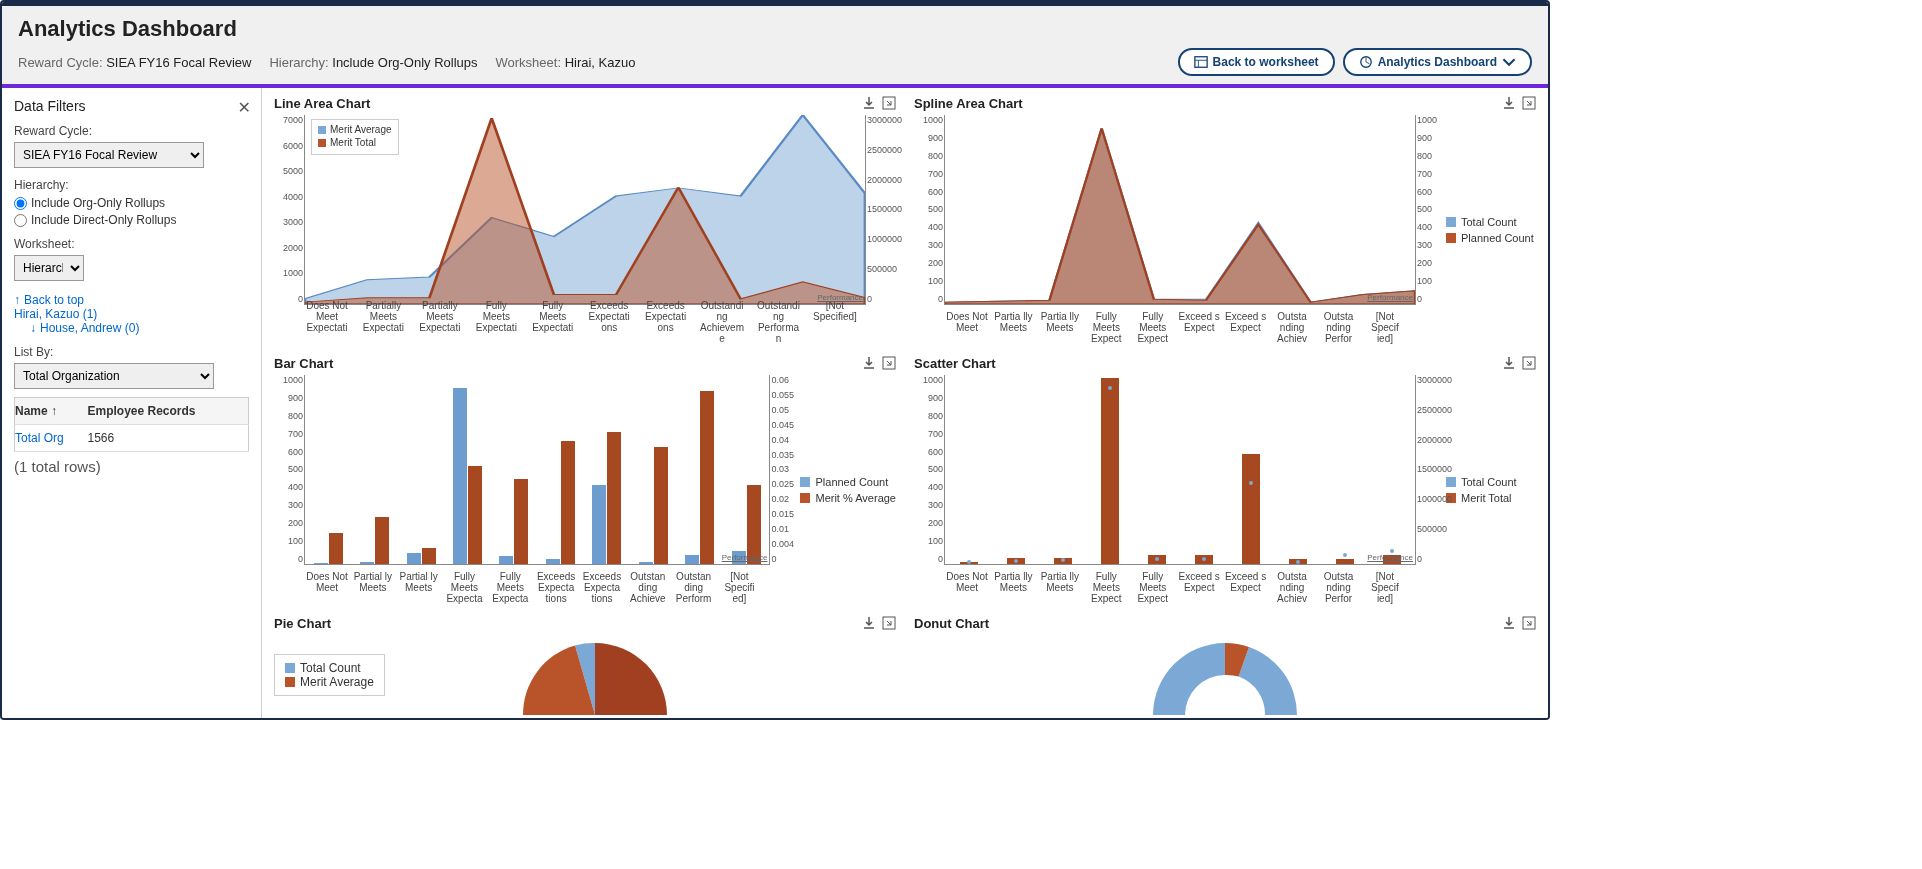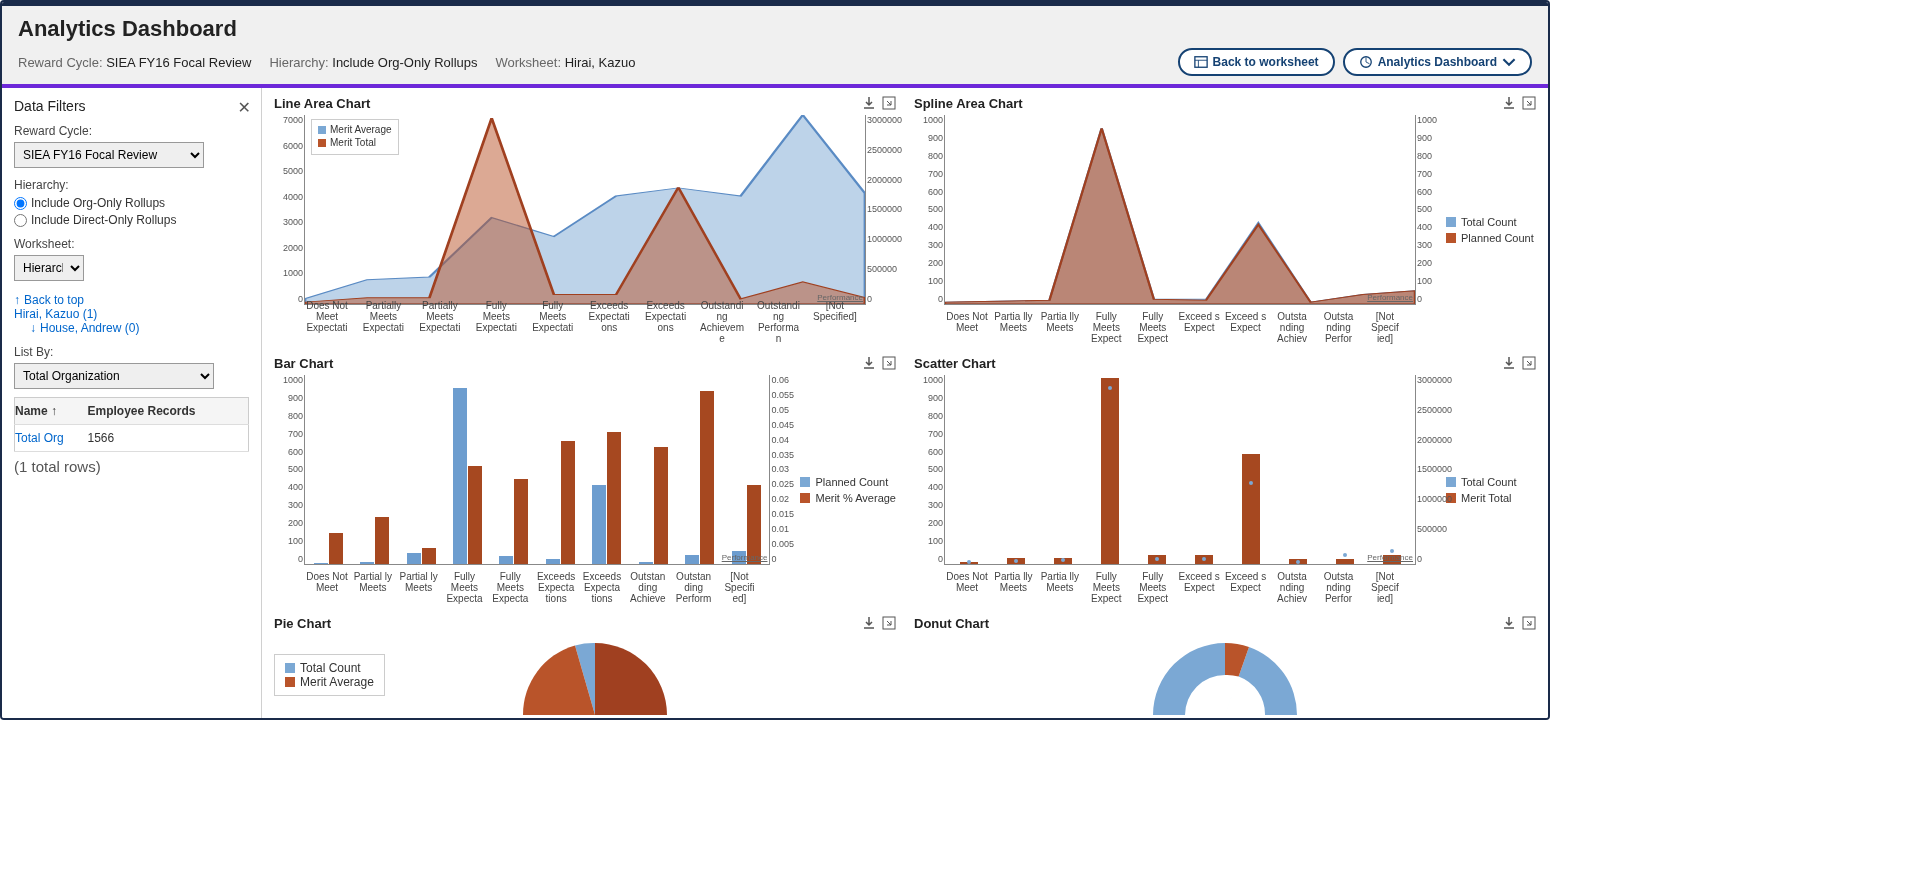--- a/index.html
+++ b/index.html
@@ -366,21 +366,21 @@
                   <span>400</span>
                   <span>500</span>
                   <span>600</span>
                   <span>700</span>
                   <span>800</span>
                   <span>900</span>
                   <span>1000</span>
                 </div>
               <div class="y-axis-right" id="bc-yr">
                   <span>0</span>
-                  <span>0.005</span>
+                  <span>0.004</span>
                   <span>0.01</span>
                   <span>0.015</span>
                   <span>0.02</span>
                   <span>0.025</span>
                   <span>0.03</span>
                   <span>0.035</span>
                   <span>0.04</span>
                   <span>0.045</span>
                   <span>0.05</span>
                   <span>0.055</span>

